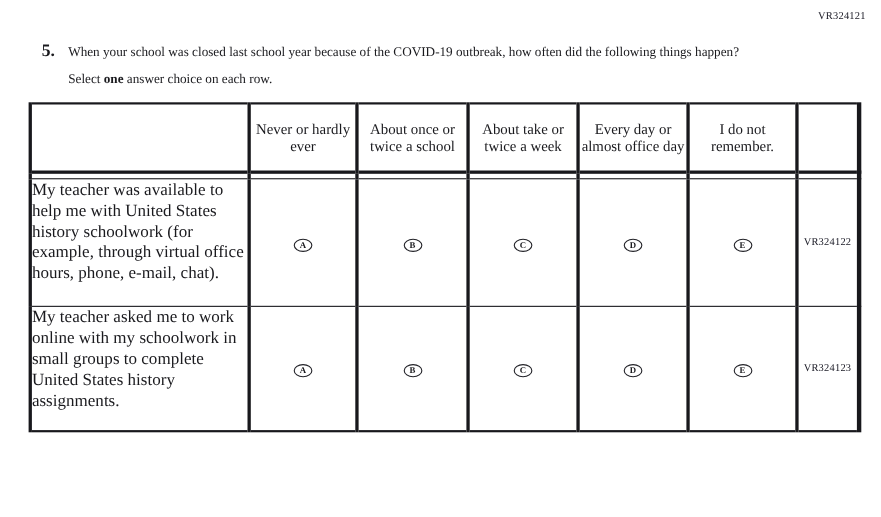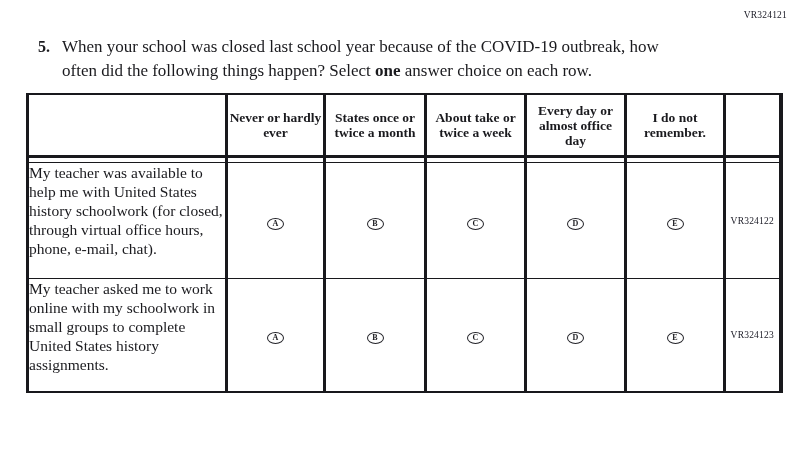--- a/index.html
+++ b/index.html
@@ -11,35 +11,35 @@
     position:absolute;top:10px;right:14px;
     font-size:9.5px;letter-spacing:.2px;color:#20202b;text-align:right;
   }
   .question{
     position:absolute;left:38px;top:35px;display:flex;align-items:flex-start;
   }
   .q-number{
     font-weight:bold;font-size:16px;line-height:24px;width:24px;flex:0 0 24px;
   }
   .q-text{
-    width:632px;font-size:17px;line-height:24px;
+    width:632px;font-size:12px;line-height:24px;
   }
   .q-bold{font-weight:bold;}
   table.survey{
     position:absolute;left:26px;top:93px;
     border-collapse:collapse;table-layout:fixed;
     border:2px solid #18181c;border-right-width:4px;
   }
   table.survey th, table.survey td{
     border:1px solid #18181c;border-left-width:3px;border-right-width:3px;
     padding:0;background:#ffffff;
   }
   thead th{
     height:60px;vertical-align:middle;text-align:center;
-    font-weight:bold;font-size:13.5px;line-height:15px;
+    font-weight:normal;font-size:13.5px;line-height:15px;
     border-bottom-width:0;padding:0 2px;
   }
   tr.header-gap td{
     height:4px;border-top:3px solid #18181c;border-bottom:1px solid #18181c;
     line-height:0;font-size:0;
   }
   td.stem{
     vertical-align:top;text-align:left;
     font-size:15.5px;line-height:19px;padding:1px 2px 1px 5px;
   }
@@ -75,39 +75,39 @@
       <col style="width:101px">
     <col style="width:100px">
       <col style="width:100px">
       <col style="width:99px">
     <col style="width:56px">
   </colgroup>
   <thead>
     <tr>
       <th></th>
       <th>Never or hardly ever</th>
-      <th>States once or twice a month</th>
+      <th>About once or twice a school</th>
       <th>About take or twice a week</th>
       <th>Every day or almost office day</th>
       <th>I do not remember.</th>
       <th></th>
     </tr>
   </thead>
   <tbody>
     <tr class="header-gap">
       <td></td>
         <td></td>
         <td></td>
         <td></td>
         <td></td>
         <td></td>
         <td></td>
     </tr>
     <tr class="r1">
-      <td class="stem">My teacher was available to help me with United States history schoolwork (for closed, through virtual office hours, phone, e-mail, chat).</td>
+      <td class="stem">My teacher was available to help me with United States history schoolwork (for example, through virtual office hours, phone, e-mail, chat).</td>
       <td class="choice"><span class="bubble">A</span></td>
       <td class="choice"><span class="bubble">B</span></td>
       <td class="choice"><span class="bubble">C</span></td>
       <td class="choice"><span class="bubble">D</span></td>
       <td class="choice"><span class="bubble">E</span></td>
       <td class="code">VR324122</td>
     </tr>
     <tr class="r2">
       <td class="stem">My teacher asked me to work online with my schoolwork in small groups to complete United States history assignments.</td>
       <td class="choice"><span class="bubble">A</span></td>

